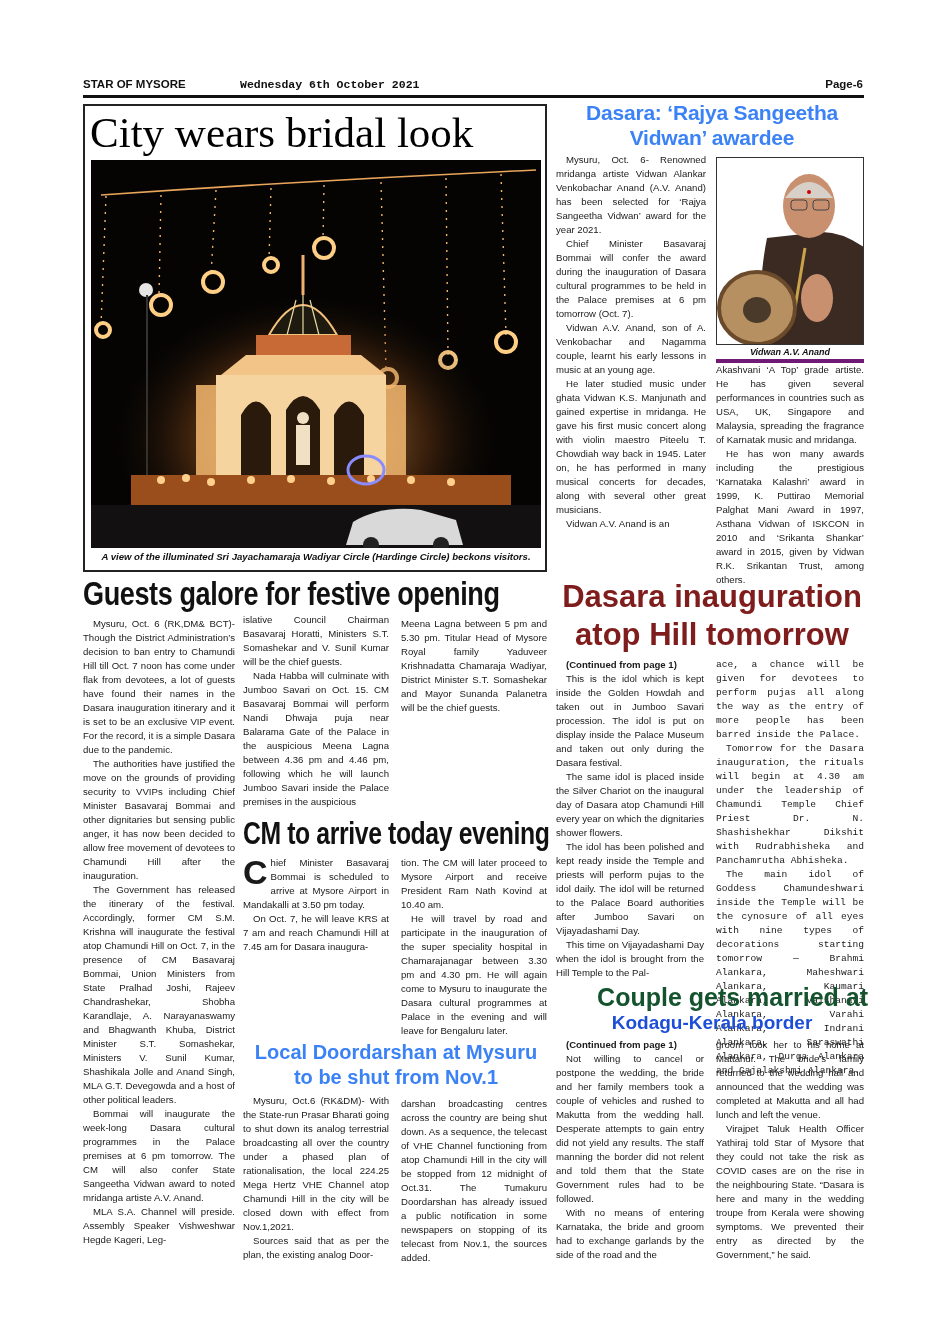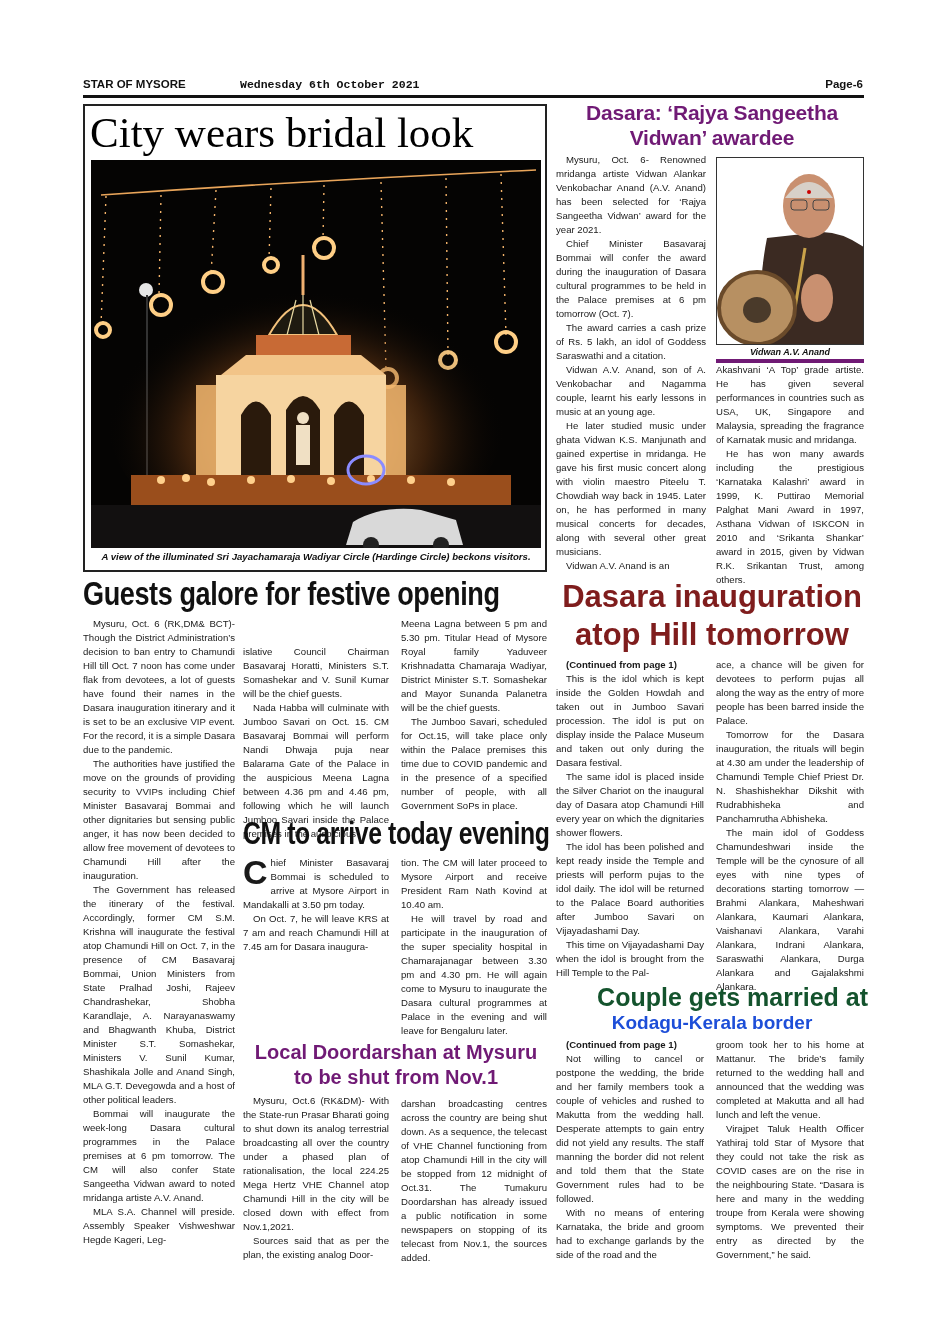--- a/index.html
+++ b/index.html
@@ -20,21 +20,21 @@
   .col p.noind { text-indent: 0; }
   .cont { font-weight: bold; text-align: left; text-indent: 10px; display:block; }
 
   
   .bridal-box { left: 83px; top: 104px; width: 464px; height: 468px; border: 2px solid #222; }
   .bridal-title { left: 90px; top: 108px; font-family: "Liberation Serif", serif; font-size: 43px; line-height: 50px; color: #000000; }
   .photo { left: 91px; top: 160px; width: 450px; height: 388px; background: #050403; overflow: hidden; }
   .caption1 { left: 91px; top: 551px; width: 450px; font-size: 9.6px; font-weight: bold; font-style: italic; text-align: center; }
 
   
-  .red-head { color: #701a75; font-weight: bold; text-align: center; }
+  .red-head { color: #3b82f6; font-weight: bold; text-align: center; }
   .dasara-head { left: 556px; top: 100px; width: 312px; font-size: 21px; line-height: 25px; font-family: "Liberation Sans", sans-serif; letter-spacing: -0.2px; }
 
   
   .portrait { left: 716px; top: 157px; width: 148px; height: 188px; border: 1px solid #333; background: #fff; overflow: hidden; }
   .caption2 { left: 716px; top: 347px; width: 148px; font-size: 9px; font-weight: bold; font-style: italic; text-align: center; border-bottom: 4px solid #701a75; padding-bottom: 2px; }
 
   
   .cond { font-family: "Liberation Sans", sans-serif; font-weight: bold; color: #111; transform-origin: left top; white-space: nowrap; }
   .guests-head { left: 83px; top: 574px; font-size: 33px; line-height: 40px; transform: scaleX(0.82); letter-spacing: -0.5px; }
   .cm-head { left: 243px; top: 815px; font-size: 31px; line-height: 38px; transform: scaleX(0.80); letter-spacing: -0.5px; }
@@ -142,21 +142,20 @@
 </div>
 <div class="abs caption1">A view of the illuminated Sri Jayachamaraja Wadiyar Circle (Hardinge Circle) beckons visitors.</div>
 
 <div class="abs red-head dasara-head">
   <div>Dasara: ‘Rajya Sangeetha</div>
   <div>Vidwan’ awardee</div>
 </div>
 <div class="abs col" style="left:556px; top:153px; width:150px;">
   <p>Mysuru, Oct. 6- Renowned mridanga artiste Vidwan Alankar Venkobachar Anand (A.V. Anand) has been selected for ‘Rajya Sangeetha Vidwan’ award for the year 2021.</p>
   <p>Chief Minister Basavaraj Bommai will confer the award during the inauguration of Dasara cultural programmes to be held in the Palace premises at 6 pm tomorrow (Oct. 7).</p>
-  <p>The award carries a cash prize of Rs. 5 lakh, an idol of Goddess Saraswathi and a citation.</p>
   <p>Vidwan A.V. Anand, son of A. Venkobachar and Nagamma couple, learnt his early lessons in music at an young age.</p>
   <p>He later studied music under ghata Vidwan K.S. Manjunath and gained expertise in mridanga. He gave his first music concert along with violin maestro Piteelu T. Chowdiah way back in 1945. Later on, he has performed in many musical concerts for decades, along with several other great musicians.</p>
   <p>Vidwan A.V. Anand is an</p>
 </div>
 <div class="abs portrait">
   <svg width="148" height="188" viewBox="0 0 148 188">
     <rect width="148" height="188" fill="#ffffff"></rect>
     <path d="M50 80 Q40 130 45 188 L148 188 L148 90 Q120 70 95 75 Z" fill="#3b2a22"></path>
     <ellipse cx="92" cy="48" rx="26" ry="32" fill="#c99070"></ellipse>
     <path d="M68 40 Q92 8 116 40" fill="#d7d0c8"></path>
@@ -176,27 +175,26 @@
 </div>
 
 <div class="abs cond guests-head">Guests galore for festive opening</div>
 <div class="abs col" style="left:83px; top:617px; width:152px;">
   <p>Mysuru, Oct. 6 (RK,DM&amp; BCT)- Though the District Administration’s decision to ban entry to Chamundi Hill till Oct. 7 noon has come under flak from devotees, a lot of guests have found their names in the Dasara inauguration itinerary and it is set to be an exclusive VIP event. For the record, it is a simple Dasara due to the pandemic.</p>
   <p>The authorities have justified the move on the grounds of providing security to VVIPs including Chief Minister Basavaraj Bommai and other dignitaries but sensing public anger, it has now been decided to allow free movement of devotees to Chamundi Hill after the inauguration.</p>
   <p>The Government has released the itinerary of the festival. Accordingly, former CM S.M. Krishna will inaugurate the festival atop Chamundi Hill on Oct. 7, in the presence of CM Basavaraj Bommai, Union Ministers from State Pralhad Joshi, Rajeev Chandrashekar, Shobha Karandlaje, A. Narayanaswamy and Bhagwanth Khuba, District Minister S.T. Somashekar, Ministers V. Sunil Kumar, Shashikala Jolle and Anand Singh, MLA G.T. Devegowda and a host of other political leaders.</p>
   <p>Bommai will inaugurate the week-long Dasara cultural programmes in the Palace premises at 6 pm tomorrow. The CM will also confer State Sangeetha Vidwan award to noted mridanga artiste A.V. Anand.</p>
   <p>MLA S.A. Channel will preside. Assembly Speaker Vishweshwar Hegde Kageri, Leg-</p>
 </div>
-<div class="abs col" style="left:243px; top:645px; width:146px;">
+<div class="abs col" style="left:243px; top:613px; width:146px;">
   <p class="noind">islative Council Chairman Basavaraj Horatti, Ministers S.T. Somashekar and V. Sunil Kumar will be the chief guests.</p>
   <p>Nada Habba will culminate with Jumboo Savari on Oct. 15. CM Basavaraj Bommai will perform Nandi Dhwaja puja near Balarama Gate of the Palace in the auspicious Meena Lagna between 4.36 pm and 4.46 pm, following which he will launch Jumboo Savari inside the Palace premises in the auspicious</p>
 </div>
 <div class="abs col" style="left:401px; top:617px; width:146px;">
   <p class="noind">Meena Lagna between 5 pm and 5.30 pm. Titular Head of Mysore Royal family Yaduveer Krishnadatta Chamaraja Wadiyar, District Minister S.T. Somashekar and Mayor Sunanda Palanetra will be the chief guests.</p>
-  <p>The Jumboo Savari, scheduled for Oct.15, will take place only within the Palace premises this time due to COVID pandemic and in the presence of a specified number of people, with all Government SoPs in place.</p>
 </div>
 
 <div class="abs cond cm-head">CM to arrive today evening</div>
 <div class="abs col" style="left:243px; top:856px; width:146px;">
   <span class="dropcap">C</span>
   <p class="noind" style="text-indent:0">hief Minister Basavaraj Bommai is scheduled to arrive at Mysore Airport in Mandakalli at 3.50 pm today.</p>
   <p>On Oct. 7, he will leave KRS at 7 am and reach Chamundi Hill at 7.45 am for Dasara inaugura-</p>
 </div>
 <div class="abs col" style="left:401px; top:856px; width:146px;">
   <p class="noind">tion. The CM will later proceed to Mysore Airport and receive President Ram Nath Kovind at 10.40 am.</p>
@@ -219,21 +217,21 @@
   <div>Dasara inauguration</div>
   <div>atop Hill tomorrow</div>
 </div>
 <div class="abs col" style="left:556px; top:658px; width:148px;">
   <span class="cont">(Continued from page 1)</span>
   <p>This is the idol which is kept inside the Golden Howdah and taken out in Jumboo Savari procession. The idol is put on display inside the Palace Museum and taken out only during the Dasara festival.</p>
   <p>The same idol is placed inside the Silver Chariot on the inaugural day of Dasara atop Chamundi Hill every year on which the dignitaries shower flowers.</p>
   <p>The idol has been polished and kept ready inside the Temple and priests will perform pujas to the idol daily. The idol will be returned to the Palace Board authorities after Jumboo Savari on Vijayadashami Day.</p>
   <p>This time on Vijayadashami Day when the idol is brought from the Hill Temple to the Pal-</p>
 </div>
-<div class="abs col" style="left:716px; top:658px; width:148px;">
+<div class="abs col" style="left:716px; top:658px; width:148px;font-family:Liberation Mono, monospace;">
   <p class="noind">ace, a chance will be given for devotees to perform pujas all along the way as the entry of more people has been barred inside the Palace.</p>
   <p>Tomorrow for the Dasara inauguration, the rituals will begin at 4.30 am under the leadership of Chamundi Temple Chief Priest Dr. N. Shashishekhar Dikshit with Rudrabhisheka and Panchamrutha Abhisheka.</p>
   <p>The main idol of Goddess Chamundeshwari inside the Temple will be the cynosure of all eyes with nine types of decorations starting tomorrow — Brahmi Alankara, Maheshwari Alankara, Kaumari Alankara, Vaishanavi Alankara, Varahi Alankara, Indrani Alankara, Saraswathi Alankara, Durga Alankara and Gajalakshmi Alankara.</p>
 </div>
 
 <div class="abs couple-head1">Couple gets married at</div>
 <div class="abs couple-head2">Kodagu-Kerala border</div>
 <div class="abs col" style="left:556px; top:1038px; width:148px;">
   <span class="cont">(Continued from page 1)</span>
   <p>Not willing to cancel or postpone the wedding, the bride and her family members took a couple of vehicles and rushed to Makutta from the wedding hall. Desperate attempts to gain entry did not yield any results. The staff manning the border did not relent and told them that the State Government rules had to be followed.</p>

